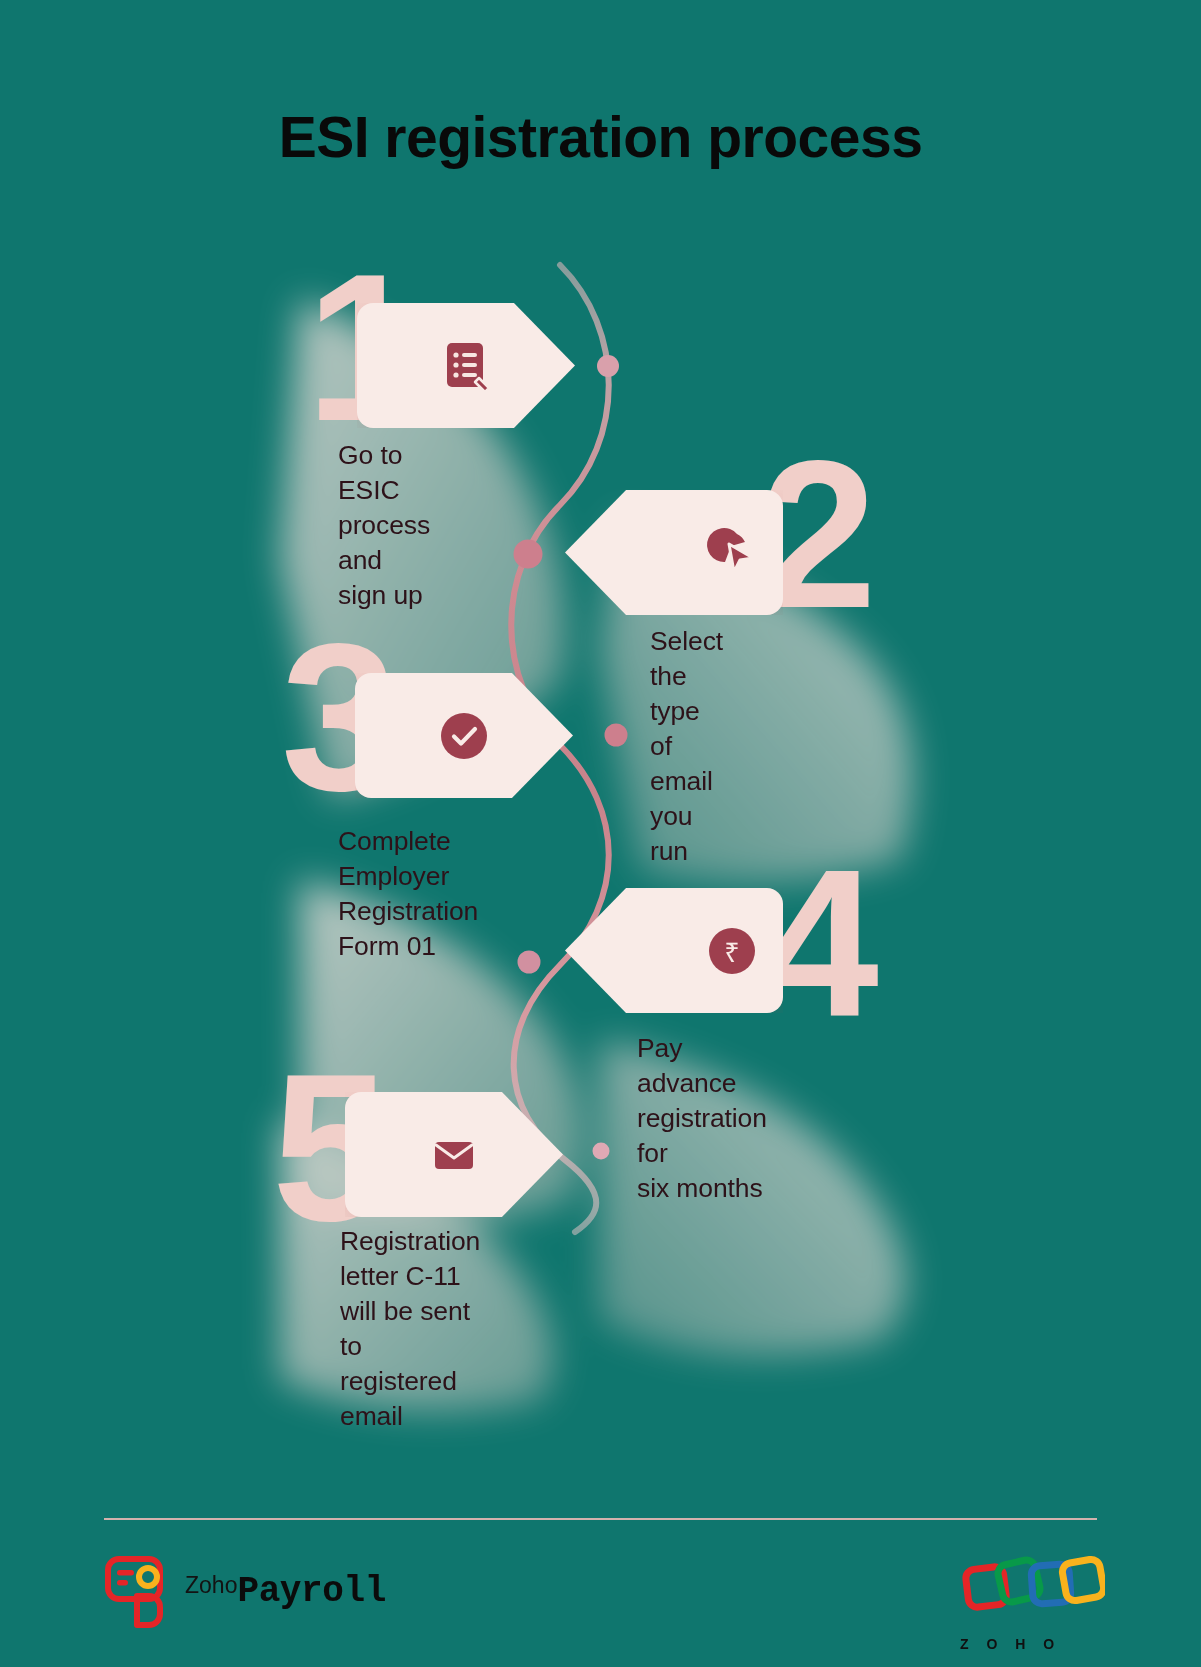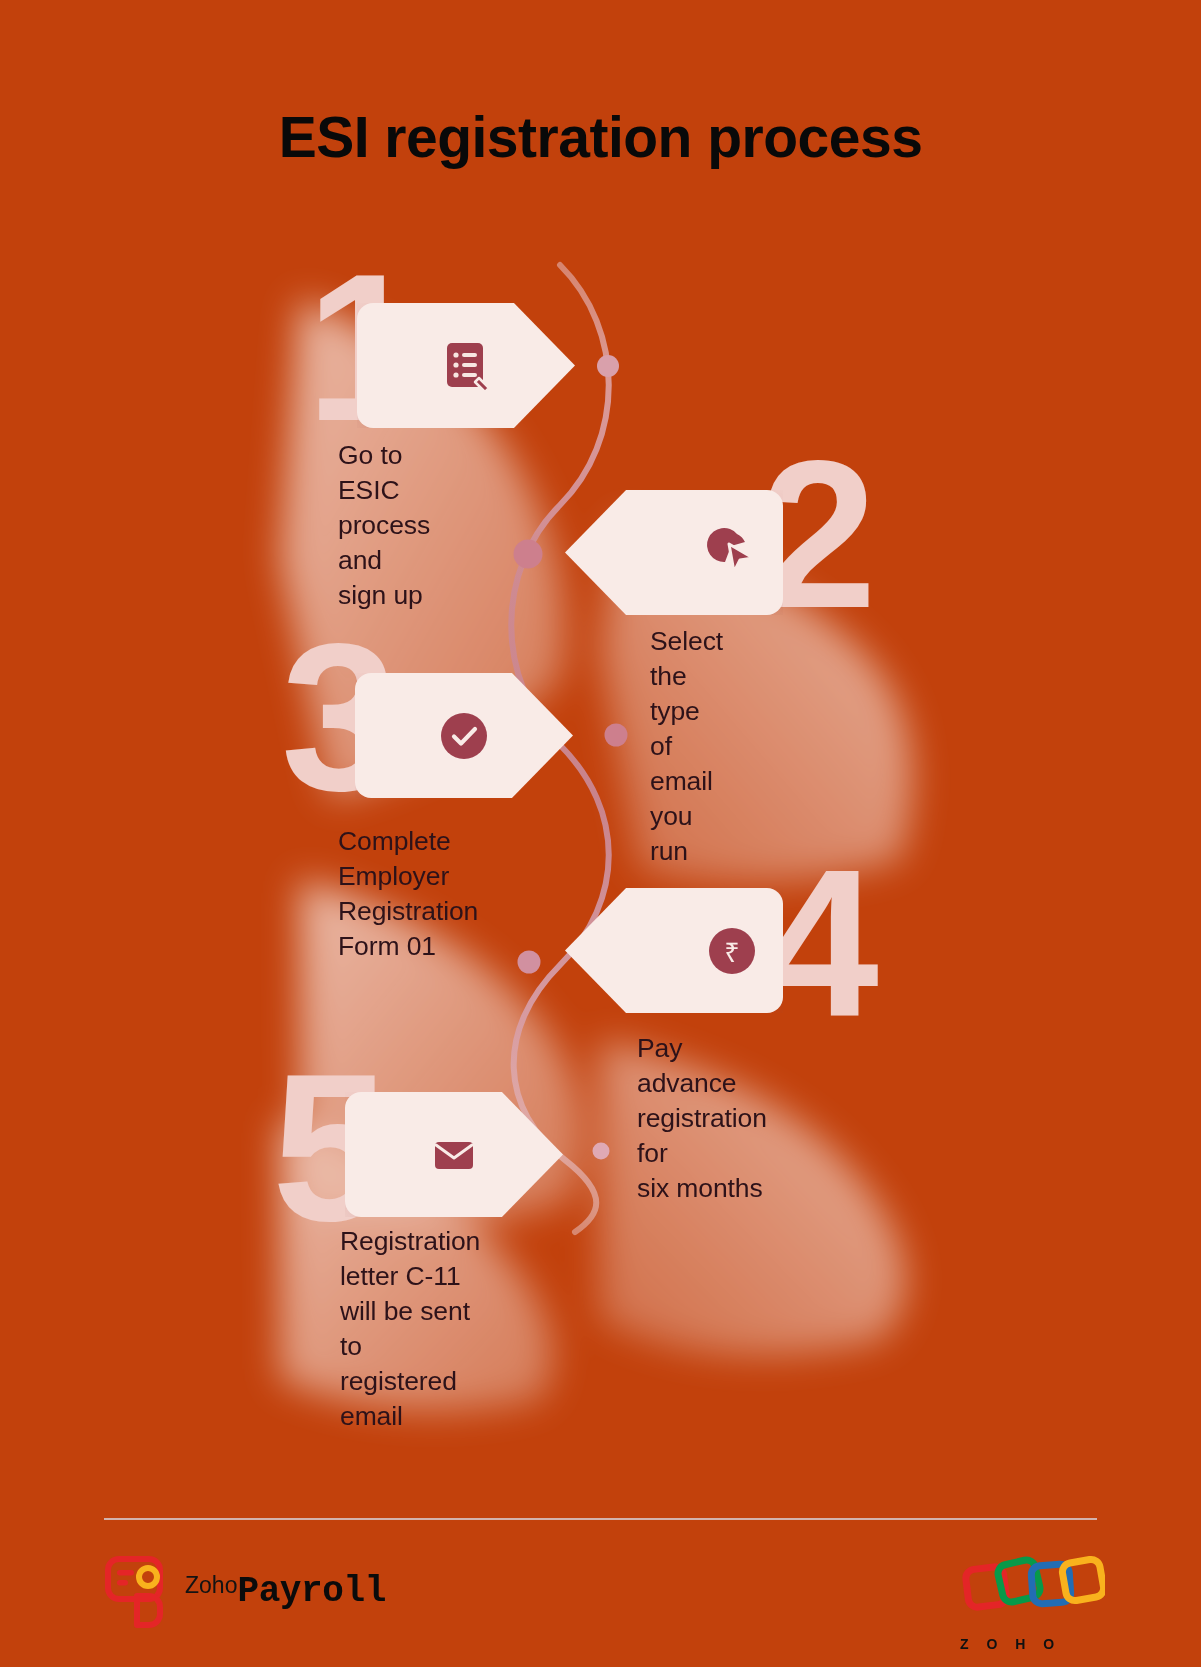--- a/index.html
+++ b/index.html
@@ -4,21 +4,21 @@
 <style>
   html, body {
     margin: 0;
     padding: 0;
     background: #f9e6e0;
   }
   .page {
     position: relative;
     width: 1201px;
     height: 1667px;
-    background: #c2410c;
+    background: #0f766e;
     overflow: hidden;
     font-family: "Liberation Sans", sans-serif;
     -webkit-font-smoothing: antialiased;
   }
 
   
   .bg-waves {
     position: absolute;
     inset: 0;
     pointer-events: none;

